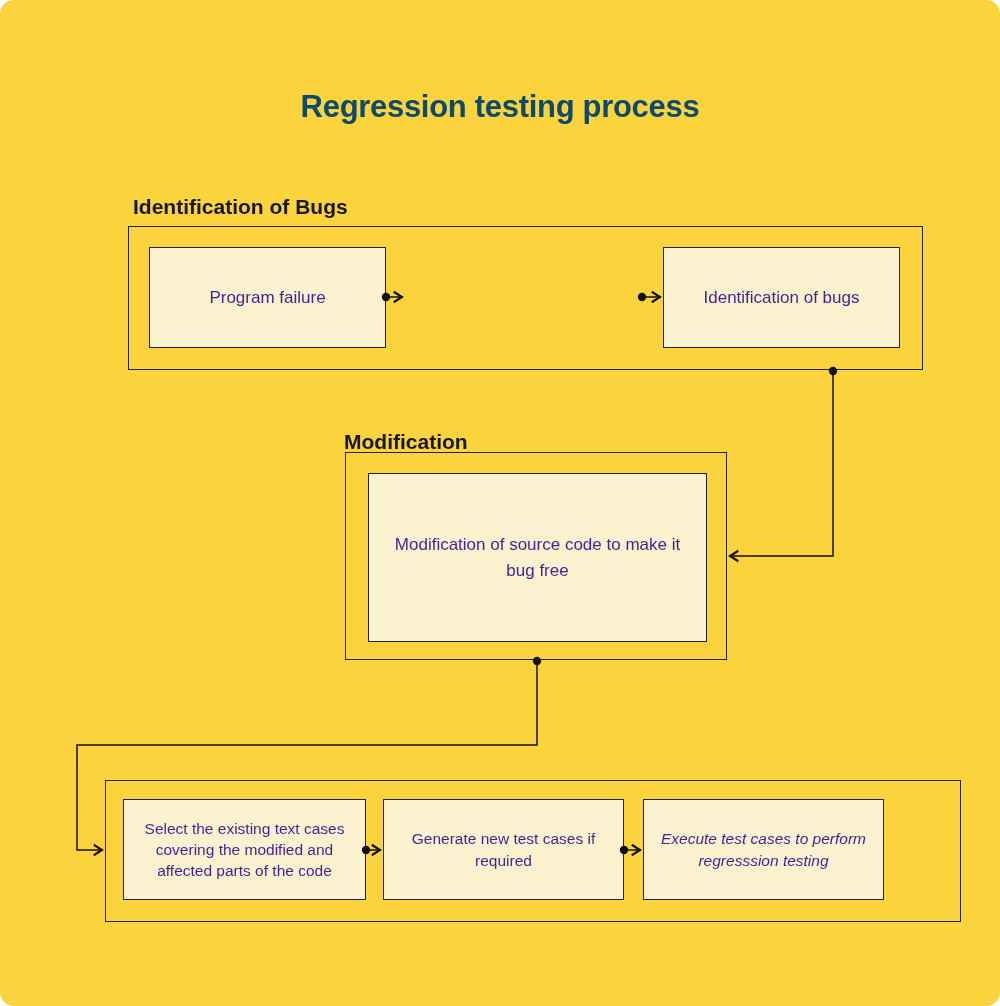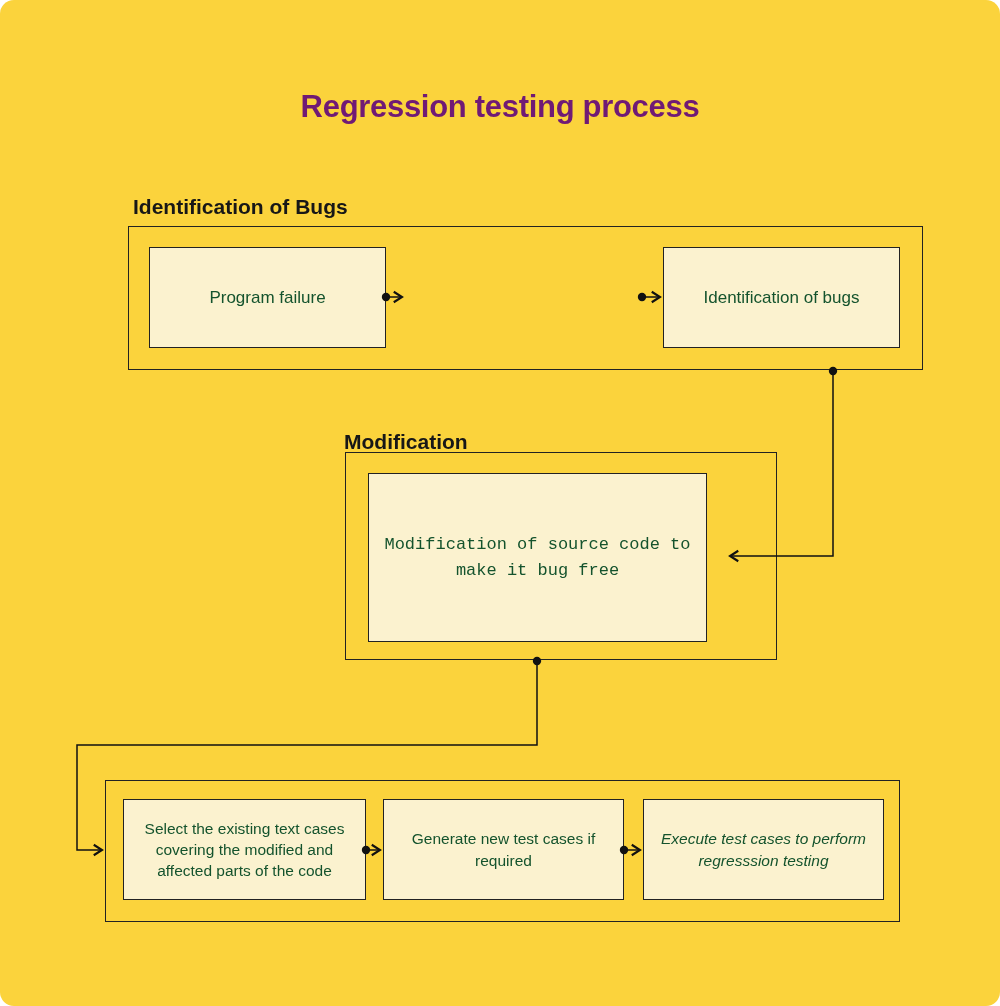--- a/index.html
+++ b/index.html
@@ -19,21 +19,21 @@
   .page-title {
     position: absolute;
     top: 88px;
     left: 0;
     width: 100%;
     text-align: center;
     font-size: 31px;
     line-height: 38px;
     font-weight: 700;
     letter-spacing: -0.3px;
-    color: #701a75;
+    color: #0c4a6e;
   }
   .sec-heading {
     position: absolute;
     font-size: 21px;
     line-height: 24px;
     font-weight: 700;
     color: #171717;
     white-space: nowrap;
   }
   .sec-container {
@@ -43,42 +43,42 @@
   }
   .node {
     position: absolute;
     background: #FBF2CF;
     border: 1.5px solid #222222;
     box-sizing: border-box;
     display: flex;
     align-items: center;
     justify-content: center;
     text-align: center;
-    color: #14532d;
+    color: #4c1d95;
     font-size: 17px;
     line-height: 1.5;
     padding: 4px 10px;
   }
   .node.small-text {
     font-size: 15.5px;
     line-height: 1.36;
     padding: 4px 8px;
   }
   #heading-1 { left: 133px; top: 195px; }
   #container-1 { left: 128px; top: 226px; width: 795px; height: 144px; }
   #node-1a { left: 20px;  top: 20px; width: 237px; height: 101px; }
   #node-1b { left: 276px; top: 20px; width: 237px; height: 101px; }
   #node-1c { left: 534px; top: 20px; width: 237px; height: 101px; }
 
   #heading-2 { left: 344px; top: 430px; text-align: right; }
-  #container-2 { left: 345px; top: 452px; width: 432px; height: 208px; font-family: Liberation Mono, monospace; }
+  #container-2 { left: 345px; top: 452px; width: 382px; height: 208px; }
   #node-2a { left: 22px; top: 20px; width: 339px; height: 169px; }
 
   #heading-3 { left: 107px; top: 746px; }
-  #container-3 { left: 105px; top: 780px; width: 795px; height: 142px; padding-left: 16px; }
+  #container-3 { left: 105px; top: 780px; width: 856px; height: 142px; padding-left: 16px; }
   #node-3a { left: 17px;  top: 18px; width: 243px; height: 101px; }
   #node-3b { left: 277px; top: 18px; width: 241px; height: 101px; }
   #node-3c { left: 537px; top: 18px; width: 241px; height: 101px; font-style: italic; }
 
   .connector-overlay {
     position: absolute;
     left: 0;
     top: 0;
     width: 1000px;
     height: 1006px;

